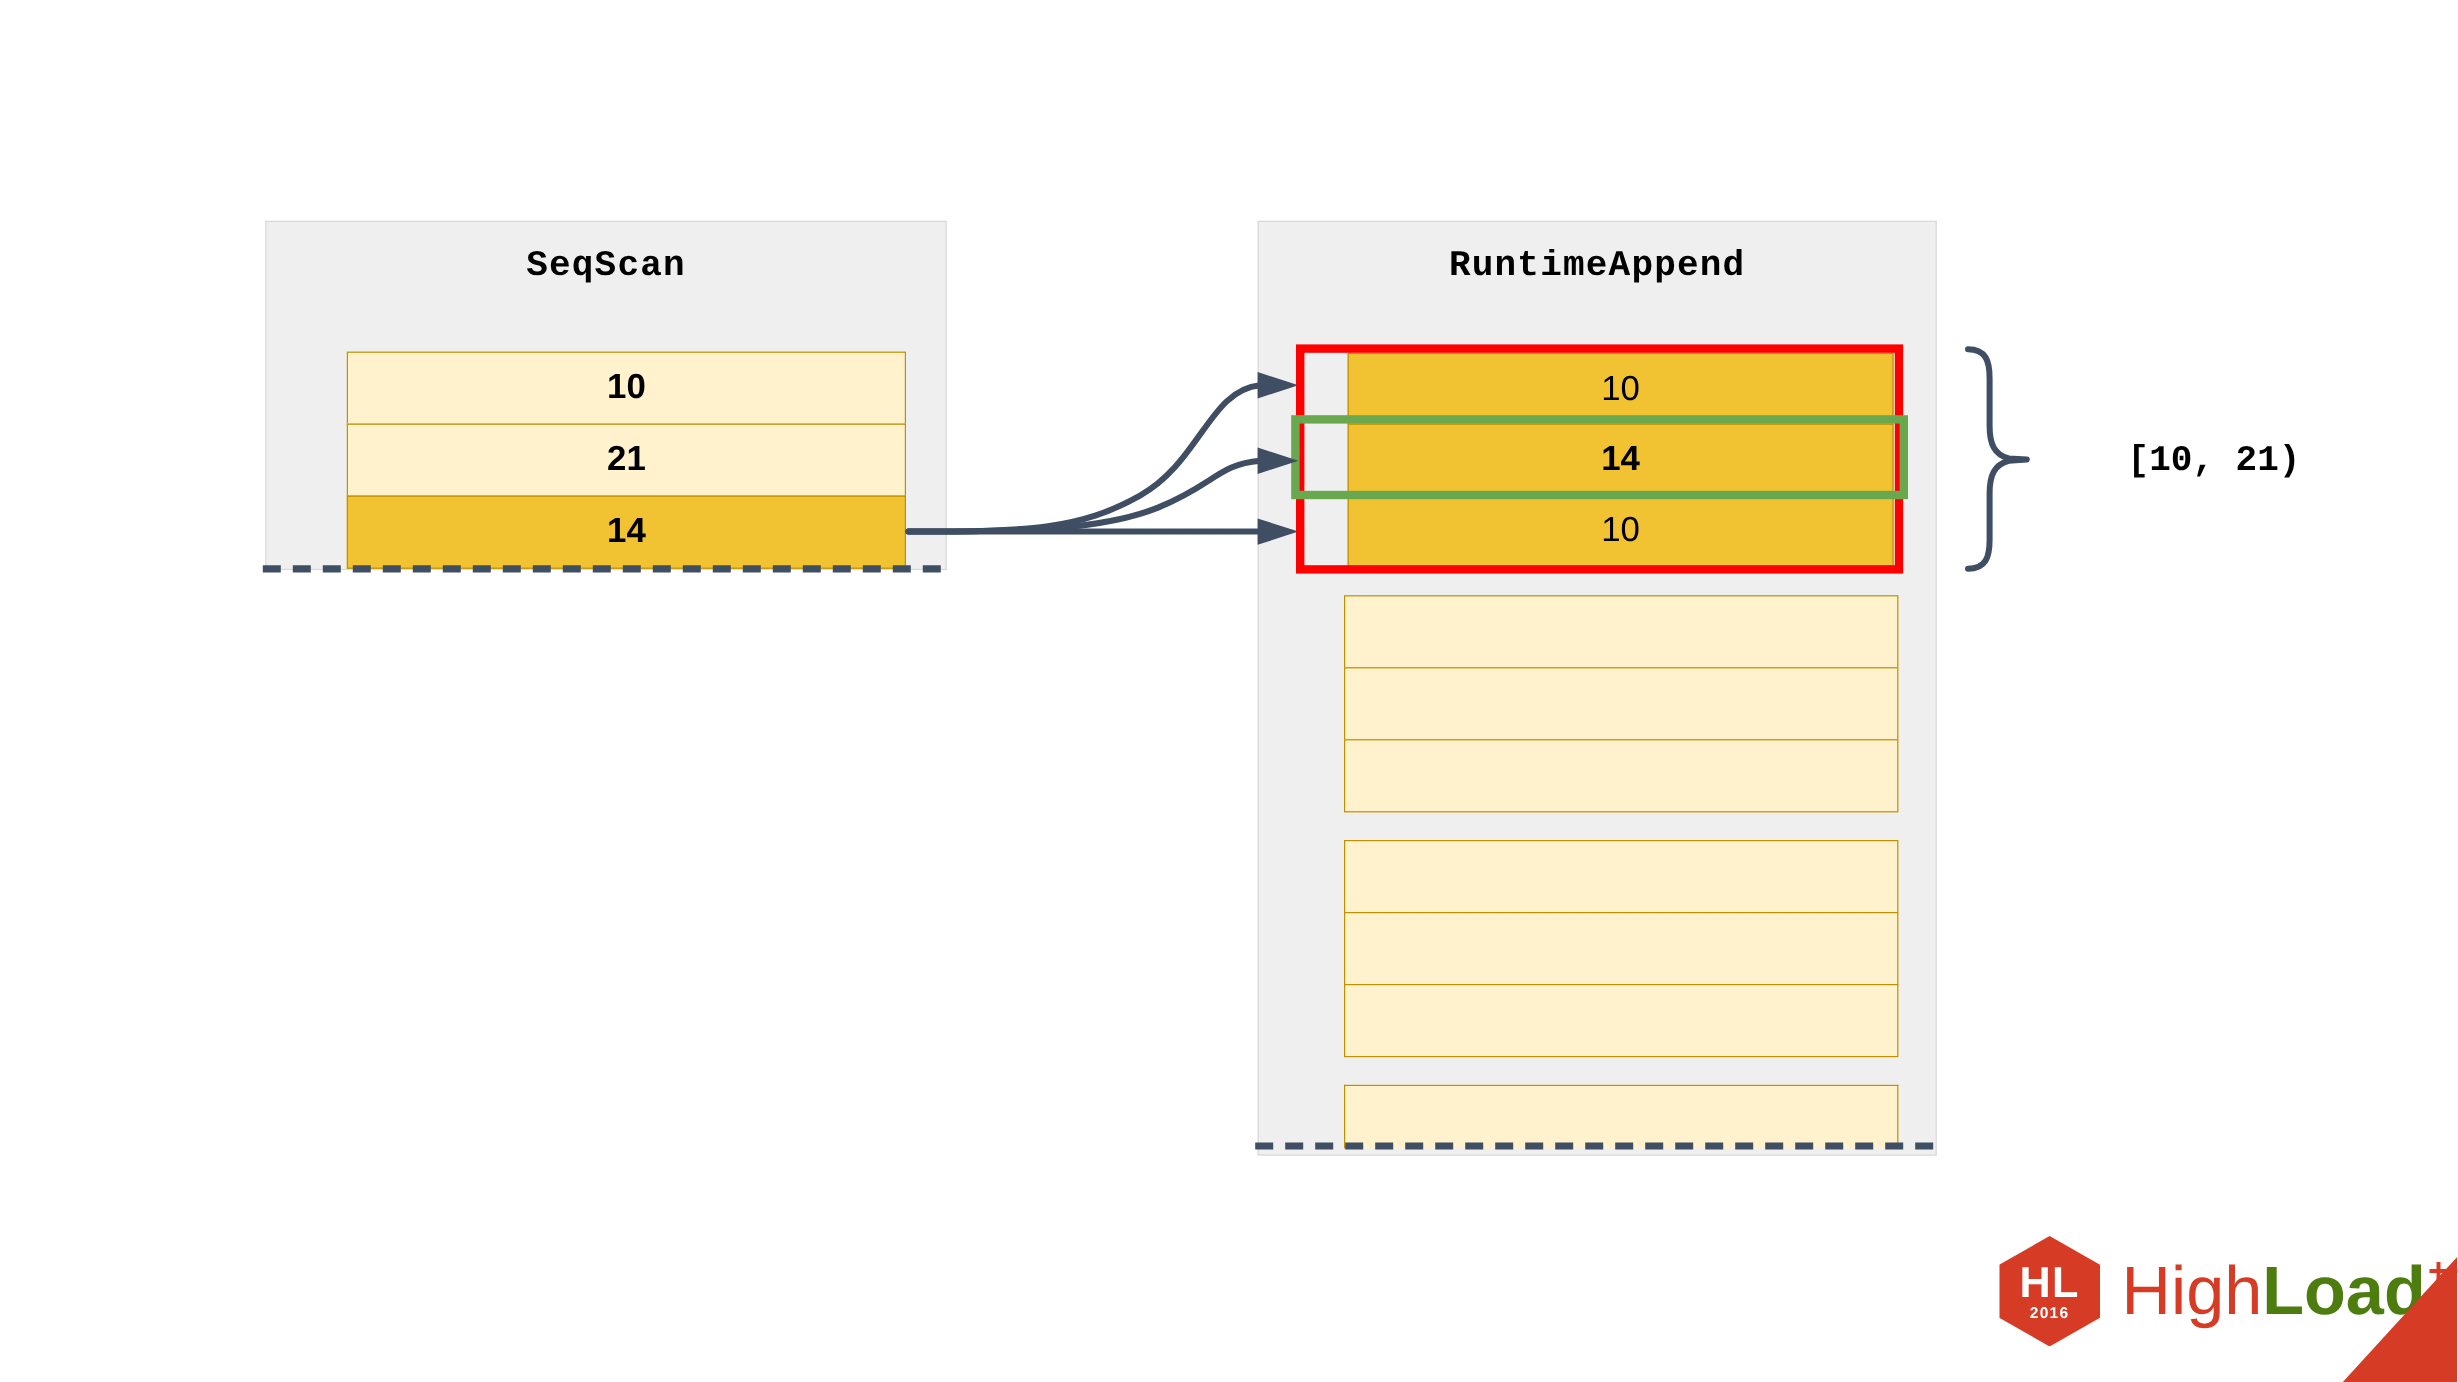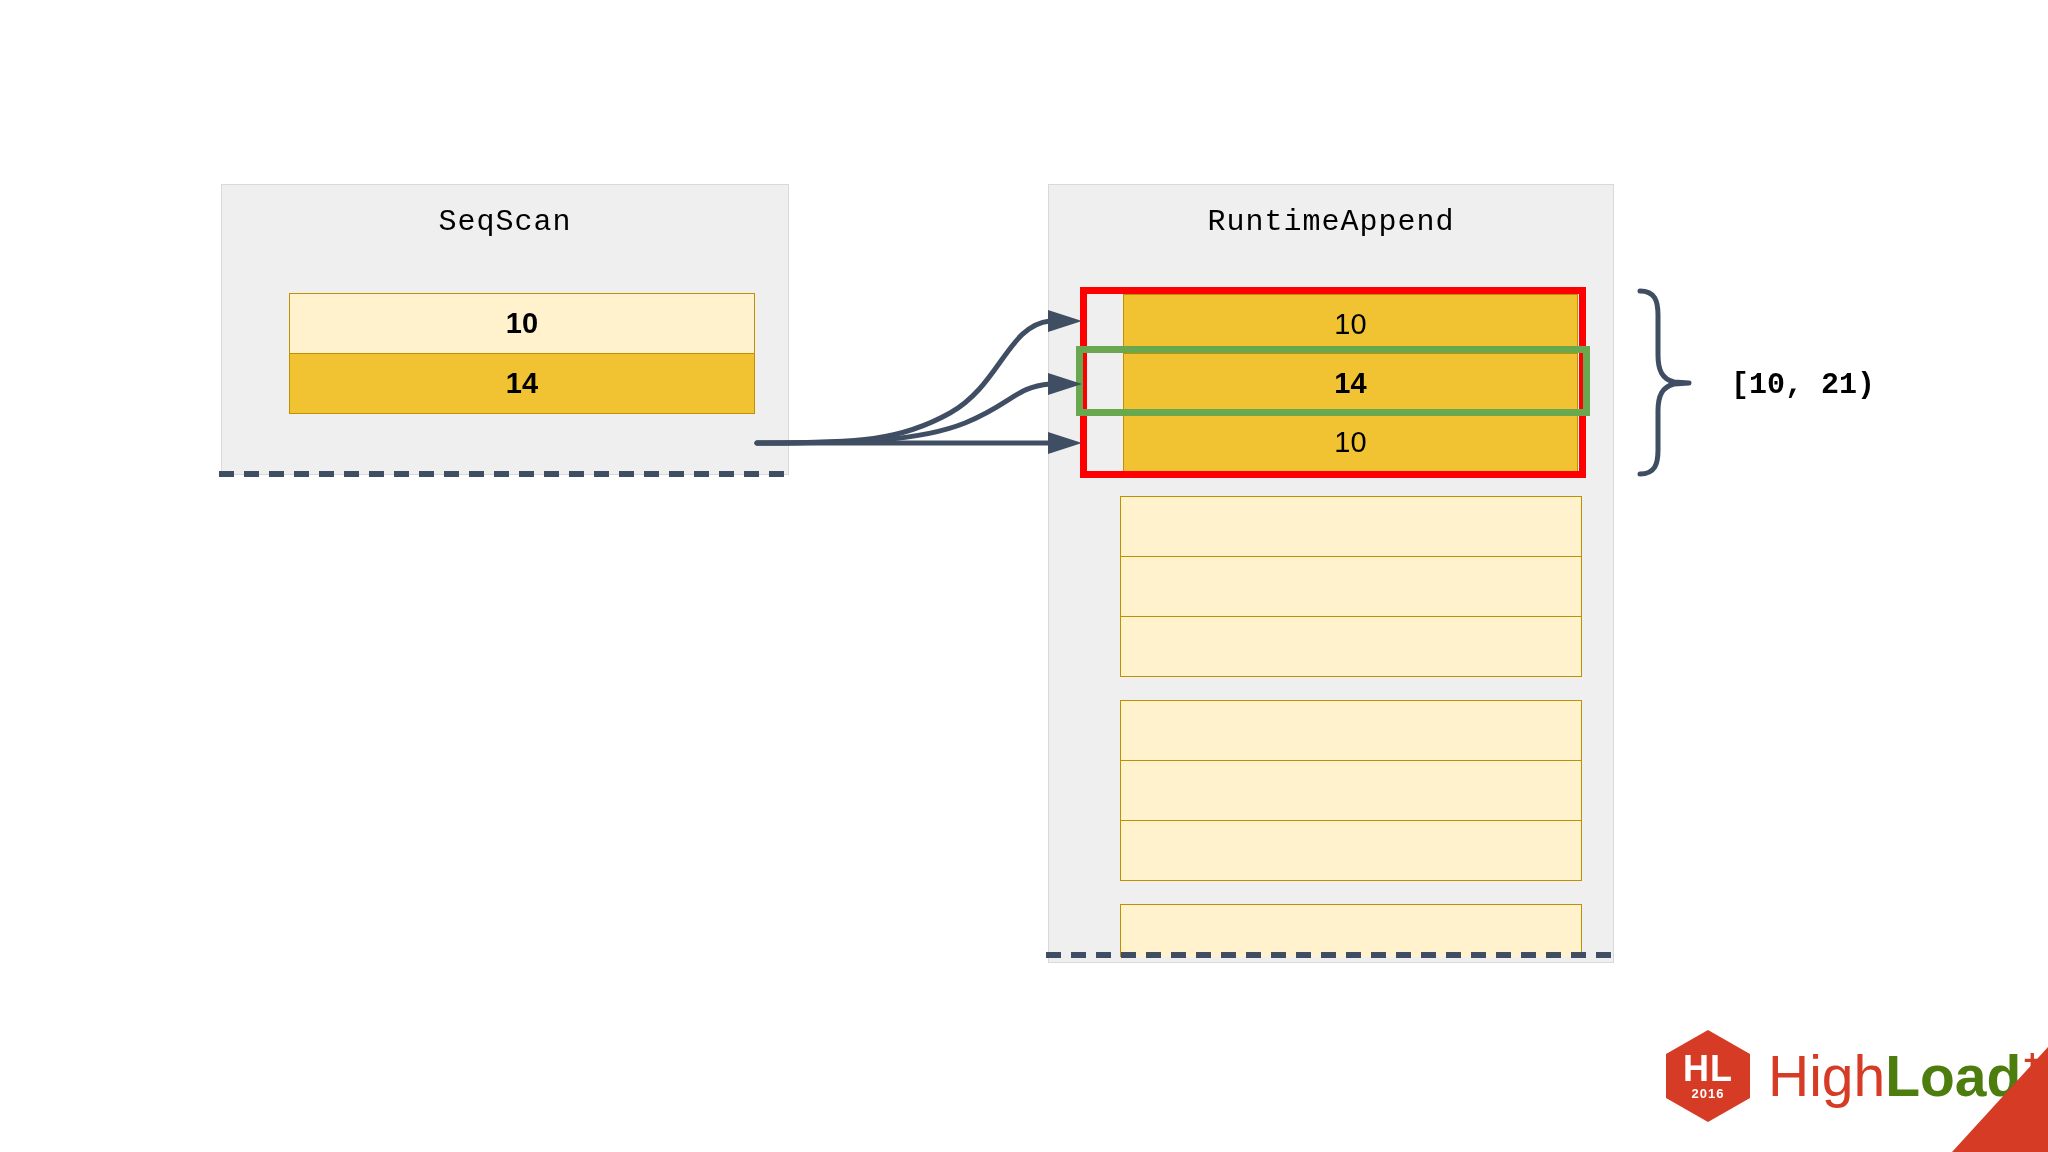--- a/index.html
+++ b/index.html
@@ -7,21 +7,21 @@
     --row-light:#FFF2CC; --row-gold:#F1C232; --row-border:#BF9000;
     --highlight-red:#FF0000; --highlight-green:#6AA84F;
     --connector:#3F4E63; --brand-red:#D63B25; --text:#000000;
   }
   html,body{margin:0;padding:0;background:#ffffff;}
   #canvas{position:relative;width:2048px;height:1152px;background:#ffffff;overflow:hidden;
           font-family:"Liberation Sans",sans-serif;}
 
   .panel{position:absolute;background:var(--panel-bg);border:1px solid var(--panel-border);box-sizing:border-box;}
   .panel-title{position:absolute;top:20px;left:0;width:100%;text-align:center;
-    font-family:"Liberation Mono",monospace;font-weight:400;font-size:30px;color:var(--text);letter-spacing:1px;}
+    font-family:"Liberation Mono",monospace;font-weight:700;font-size:30px;color:var(--text);letter-spacing:1px;}
 
   .stack{position:absolute;box-sizing:border-box;padding-left:36px;}
   .row{box-sizing:border-box;height:61px;margin-top:-1px;border:1px solid var(--row-border);
        display:flex;align-items:center;justify-content:center;
        font-size:29px;color:var(--text);}
   .row:first-child{margin-top:0;}
   .row.light{background:var(--row-light);}
   .row.gold{background:var(--row-gold);}
   .row.bold{font-weight:700;}
   .row.reg{font-weight:400;}
@@ -30,21 +30,21 @@
 
   .frame{position:absolute;box-sizing:border-box;background:transparent;pointer-events:none;}
   .frame.red{border:7px solid var(--highlight-red);z-index:3;}
   .frame.green{border:7px solid var(--highlight-green);z-index:4;}
 
   #connector-layer{position:absolute;left:0;top:0;z-index:5;pointer-events:none;}
   .connector-stroke{stroke:var(--connector);fill:none;stroke-width:5;stroke-linecap:round;stroke-linejoin:round;}
   .connector-fill{fill:var(--connector);stroke:none;}
   .dash{stroke:var(--connector);stroke-width:6;stroke-dasharray:15 10;fill:none;}
 
-  .range-label{position:absolute;left:1731px;top:368px;
+  .range-label{position:absolute;left:1773px;top:368px;
     font-family:"Liberation Mono",monospace;font-weight:700;font-size:30px;color:var(--text);white-space:pre;}
 
   
   .hl-hex{position:absolute;left:1666px;top:1030px;width:84px;height:92px;background:var(--brand-red);
     clip-path:polygon(50% 0%,100% 26%,100% 74%,50% 100%,0% 74%,0% 26%);
     display:flex;flex-direction:column;align-items:center;justify-content:center;color:#ffffff;}
   .hl-hex .hl{font-size:36px;font-weight:700;line-height:34px;letter-spacing:1px;}
   .hl-hex .year{font-size:13px;font-weight:700;letter-spacing:1px;}
   .brand{position:absolute;left:1752px;top:1036px;font-size:57px;line-height:60px;white-space:nowrap;}
   .brand .light-part{color:var(--brand-red);font-weight:400;margin-left:16px;}
@@ -56,20 +56,21 @@
 </head>
 <body>
 
 <div id="canvas">
 
   <div class="panel" style="left:221px;top:184px;width:568px;height:291px">
     <div class="panel-title">SeqScan</div>
   </div>
   <div class="stack" style="left:253px;top:293px;width:502px">
     <div class="row light bold">10</div>
+    <div class="row light bold">21</div>
     <div class="row gold bold">14</div>
   </div>
 
   <div class="panel" style="left:1048px;top:184px;width:566px;height:779px">
     <div class="panel-title">RuntimeAppend</div>
   </div>
 
   <div class="stack" style="left:1087px;top:294px;width:491px;z-index:2">
     <div class="row gold reg h60">10</div>
     <div class="row gold bold h60">14</div>

